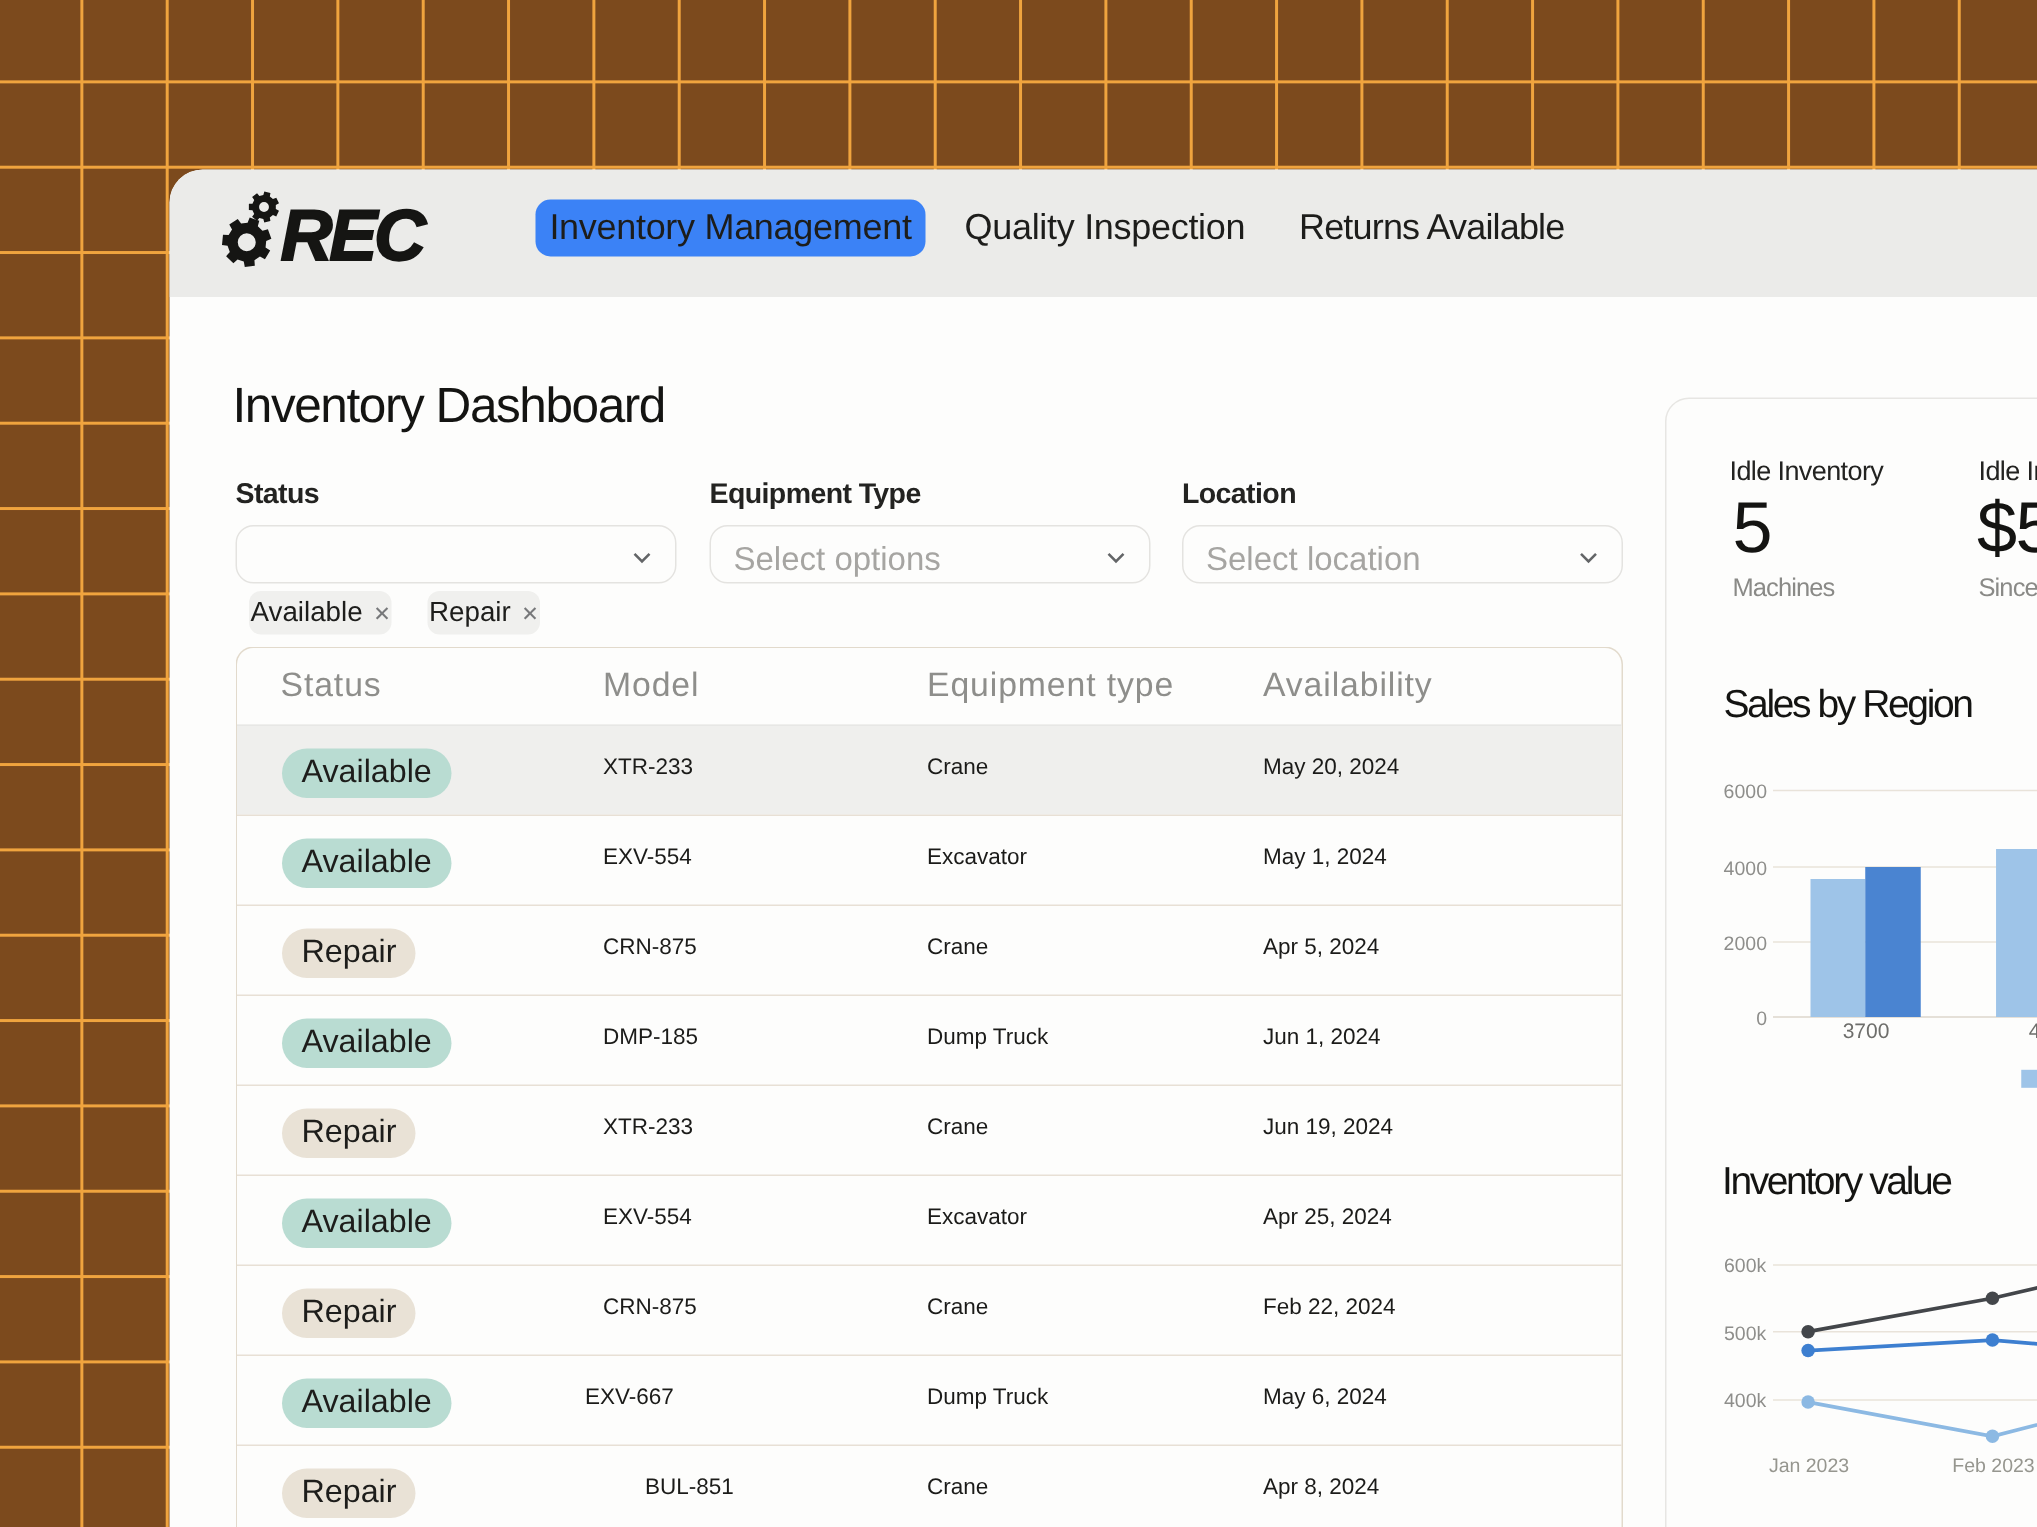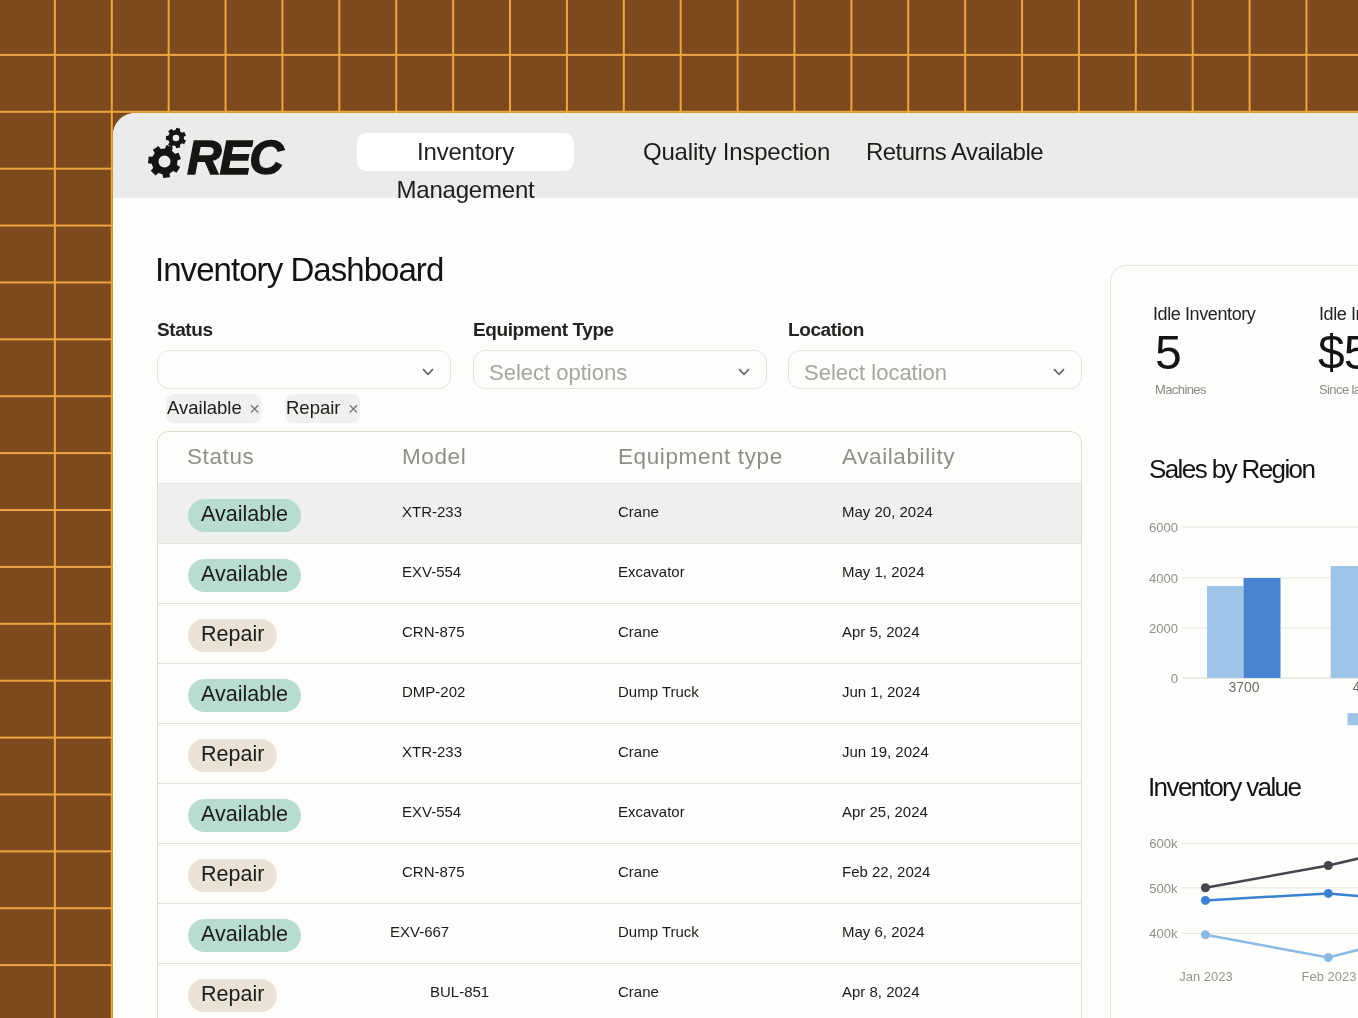--- a/index.html
+++ b/index.html
@@ -23,22 +23,22 @@
   background:#ebebe9; border-top-left-radius:22px;
 }
 .logo { position:absolute; left:35px; top:15px; }
 .logotext {
   position:absolute; left:74px; top:21px;
   font-size:48px; font-weight:bold; font-style:italic;
   letter-spacing:-2.2px; color:#151513; line-height:1;
   -webkit-text-stroke:1.3px #151513;
 }
 .navpill {
-  position:absolute; left:244px; top:20px; width:217px; height:38px;
-  background:#ffffff; border-radius:10px;
+  position:absolute; left:244px; top:20px; width:260px; height:38px;
+  background:#3b82f6; border-radius:10px;
   font-size:24px; color:#1d1d1b; text-align:center; line-height:38px; letter-spacing:-0.2px;
 }
 .navitem { position:absolute; top:20px; height:38px; font-size:24px; color:#1d1d1b; line-height:38px; letter-spacing:-0.2px; }
 h1 {
   position:absolute; left:42px; top:140px; line-height:1;
   font-size:33px; font-weight:normal; color:#141412; letter-spacing:-0.95px;
 }
 .flabel { position:absolute; font-size:19px; font-weight:bold; color:#232321; letter-spacing:-0.4px; line-height:1; }
 .field {
   position:absolute; top:237px; width:294px; height:39px;
@@ -66,21 +66,21 @@
   font-size:21.5px; color:#1d1d1b; line-height:30px; padding:0 13px; letter-spacing:0px;
 }
 .badge.av { background:#b9dcd2; }
 .badge.rp { background:#e9e2d6; }
 .panel {
   position:absolute; left:997px; top:152px; width:600px; height:1000px;
   border:1px solid #e7e6e3; border-radius:16px; background:#fdfdfc;
 }
 .panel .mlabel { position:absolute; font-size:18px; color:#232321; line-height:1; letter-spacing:-0.4px; }
 .panel .mvalue { position:absolute; font-size:48px; color:#141412; line-height:1; letter-spacing:-1px; }
-.panel .mfoot { position:absolute; font-size:13px; color:#8a8a87; line-height:1; letter-spacing:-0.6px; }
+.panel .mfoot { position:absolute; font-size:17px; color:#8a8a87; line-height:1; letter-spacing:-0.6px; }
 .panel h2 { position:absolute; font-size:26px; font-weight:normal; color:#141412; line-height:1; letter-spacing:-1.6px; }
 </style>
 </head>
 <body>
 <div class="card">
   <div class="header">
     <svg class="logo" width="40" height="52" viewBox="0 0 40 52" style="overflow:visible;">
       <path fill="#151513" fill-rule="evenodd" d="M27.00,25.84 L30.61,24.76 L32.92,31.10 L29.47,32.59 L29.04,36.94 L32.13,39.08 L28.62,44.84 L25.30,43.07 L21.63,45.44 L21.88,49.20 L15.19,50.05 L14.50,46.35 L10.36,44.96 L7.58,47.50 L2.74,42.79 L5.21,39.95 L3.71,35.84 L-0.01,35.25 L0.66,28.54 L4.42,28.69 L6.70,24.96 L4.84,21.69 L10.50,18.02 L12.73,21.06 L17.06,20.51 L18.46,17.02 L24.86,19.16 L23.88,22.79 Z M22.50,33.50 A6.0,6.0 0 1 0 10.50,33.50 A6.0,6.0 0 1 0 22.50,33.50 Z"></path>
       <path fill="#151513" fill-rule="evenodd" d="M35.88,11.35 L37.99,12.50 L36.17,16.27 L33.96,15.34 L31.86,17.01 L32.27,19.37 L28.19,20.30 L27.55,17.99 L24.93,17.39 L23.34,19.18 L20.07,16.57 L21.47,14.62 L20.31,12.20 L17.91,12.08 L17.92,7.89 L20.31,7.78 L21.48,5.36 L20.08,3.41 L23.36,0.80 L24.94,2.61 L27.56,2.01 L28.22,-0.30 L32.30,0.64 L31.88,3.00 L33.97,4.68 L36.19,3.75 L38.00,7.52 L35.89,8.67 Z M31.30,10.00 A3.3,3.3 0 1 0 24.70,10.00 A3.3,3.3 0 1 0 31.30,10.00 Z"></path>
     </svg>
@@ -135,21 +135,21 @@
         <div class="cell" style="left:684px;">May 1, 2024</div>
       </div>
       <div class="row" style="top:171.4px;">
         <div class="badge rp">Repair</div>
         <div class="cell" style="left:244px;">CRN-875</div>
         <div class="cell" style="left:460px;">Crane</div>
         <div class="cell" style="left:684px;">Apr 5, 2024</div>
       </div>
       <div class="row" style="top:231.4px;">
         <div class="badge av">Available</div>
-        <div class="cell" style="left:244px;">DMP-202</div>
+        <div class="cell" style="left:244px;">DMP-185</div>
         <div class="cell" style="left:460px;">Dump Truck</div>
         <div class="cell" style="left:684px;">Jun 1, 2024</div>
       </div>
       <div class="row" style="top:291.4px;">
         <div class="badge rp">Repair</div>
         <div class="cell" style="left:244px;">XTR-233</div>
         <div class="cell" style="left:460px;">Crane</div>
         <div class="cell" style="left:684px;">Jun 19, 2024</div>
       </div>
       <div class="row" style="top:351.4px;">

